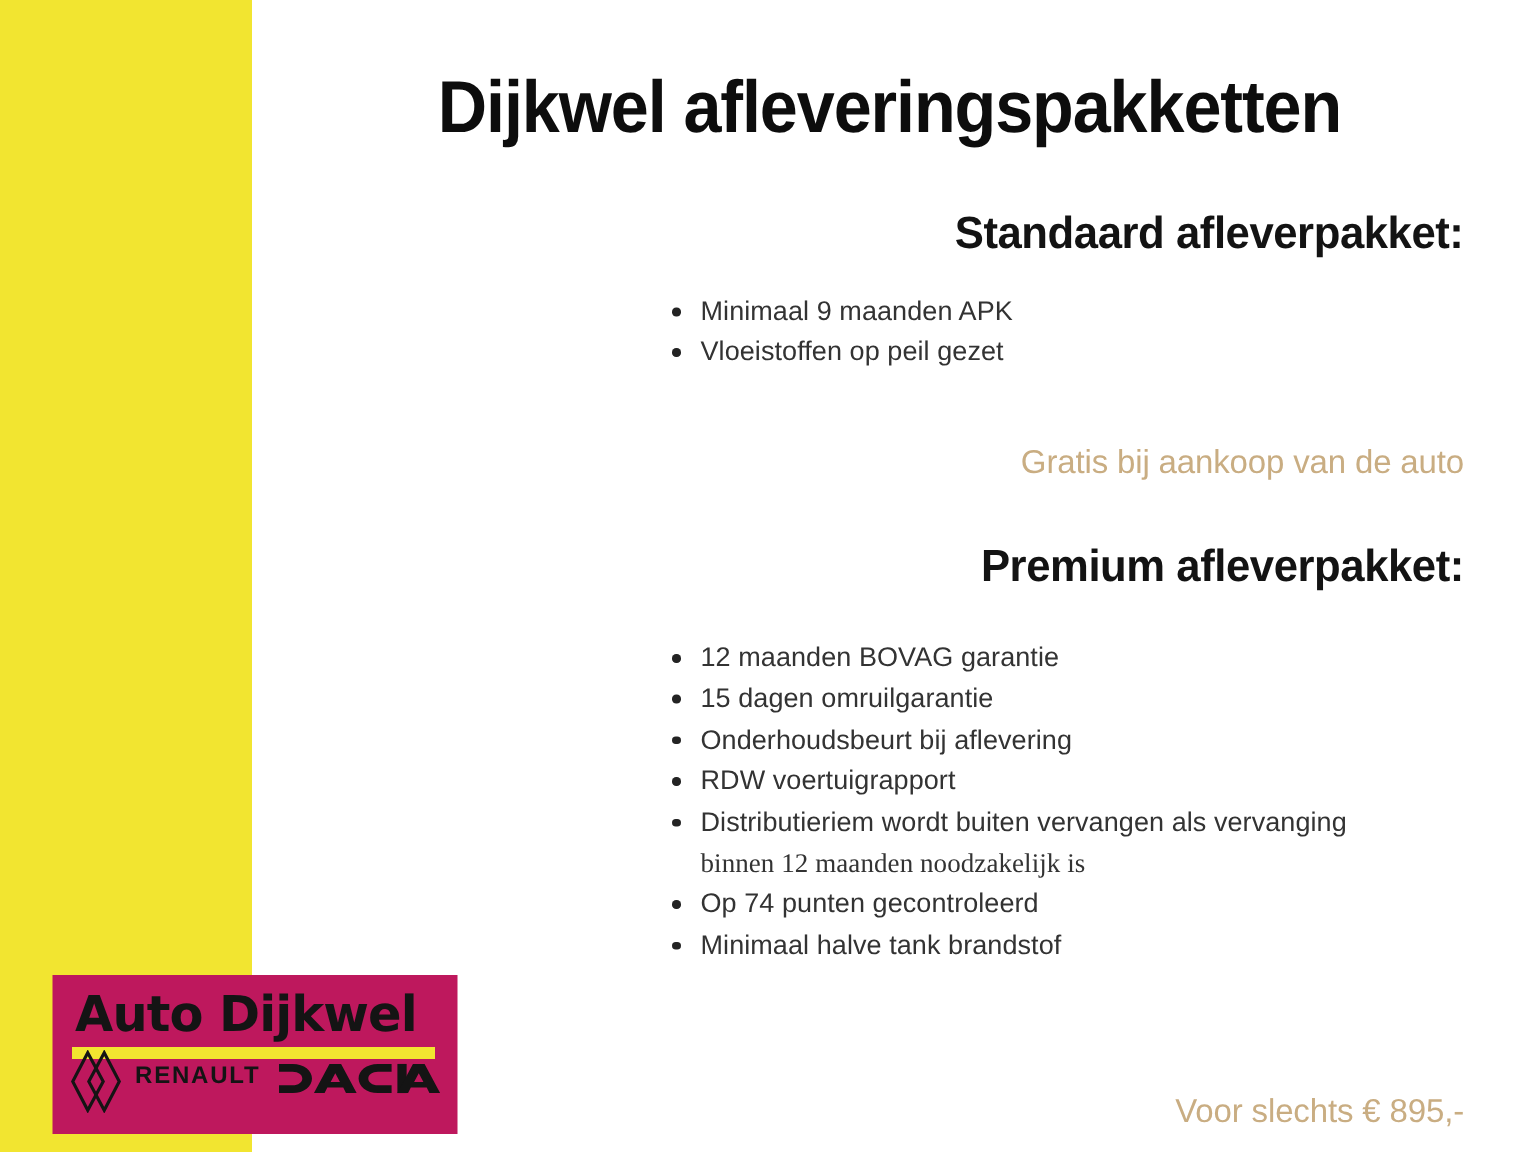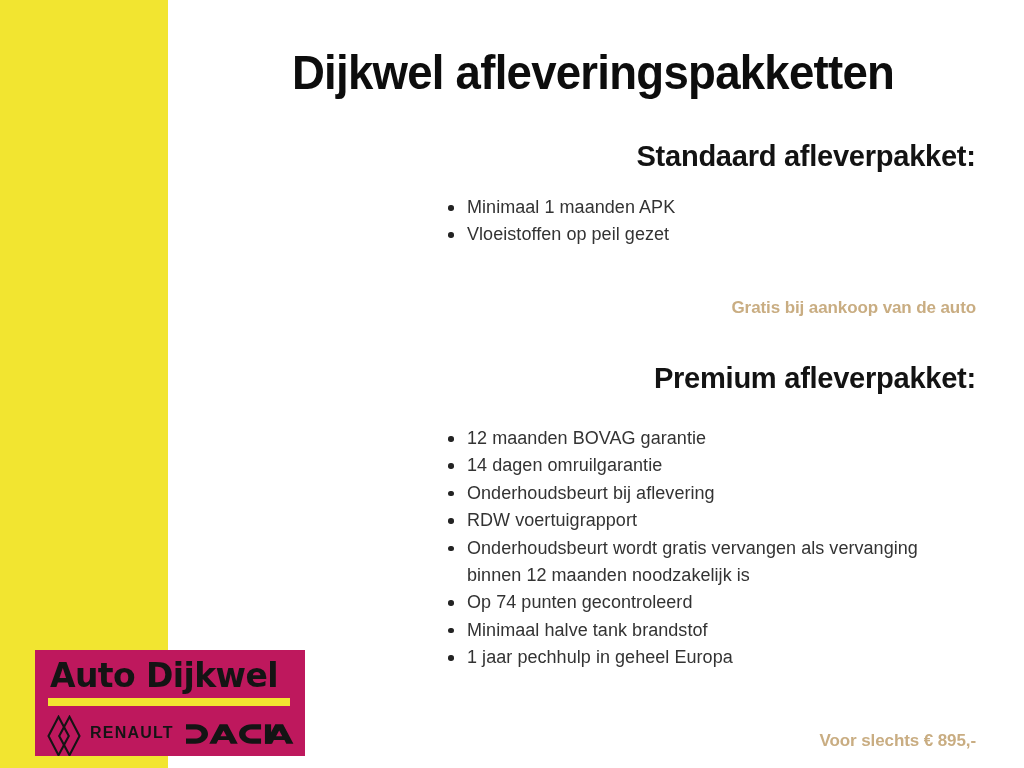--- a/index.html
+++ b/index.html
@@ -68,22 +68,22 @@
     white-space: nowrap;
   }
   #heading-standaard { top: 138px; }
   #heading-premium   { top: 360px; }
 
   
   .accent-line {
     position: absolute;
     right: 44px;
     font-family: "Liberation Sans", sans-serif;
-    font-weight: bold;
-    font-size: 17px;
+    font-weight: normal;
+    font-size: 22px;
     line-height: 30px;
     letter-spacing: -0.1px;
     color: #C9AD82;
     text-align: center;
     white-space: nowrap;
   }
   #tagline-gratis { top: 293px; }
   #price-premium  { top: 726px; }
 
   
@@ -114,20 +114,21 @@
     position: absolute;
     left: 1px;
     top: 11px;
     width: 5.5px;
     height: 5.5px;
     border-radius: 50%;
     background: #232323;
   }
   .feature-list li .wrap-line {
     display: block;
+    font-family: Liberation Serif, serif;
   }
 
   
   .logo-card {
     position: absolute;
     left: 35px;
     top: 606px;
     width: 270px;
     height: 106px;
     background: #be185d;
@@ -150,21 +151,21 @@
     position: absolute;
     left: 13px;
     top: 48px;
     width: 242px;
     height: 8px;
     background: #F2E530;
   }
   .logo-brands {
     position: absolute;
     left: 10px;
-    top: 65px;
+    top: 50px;
     width: 255px;
     height: 42px;
   }
   .renault-mark {
     position: absolute;
     left: 2px;
     top: 0px;
     width: 34px;
     height: 42px;
   }
@@ -192,40 +193,39 @@
 
 <div id="poster">
 
   <div class="yellow-band"></div>
 
   <div class="poster-title">Dijkwel afleveringspakketten</div>
 
   <div class="section-heading" id="heading-standaard">Standaard afleverpakket:</div>
 
   <ul class="feature-list" id="list-standaard">
-    <li><span>Minimaal 1 maanden APK</span></li>
+    <li><span>Minimaal 9 maanden APK</span></li>
     <li><span>Vloeistoffen op peil gezet</span></li>
   </ul>
 
   <div class="accent-line" id="tagline-gratis">Gratis bij aankoop van de auto</div>
 
   <div class="section-heading" id="heading-premium">Premium afleverpakket:</div>
 
   <ul class="feature-list" id="list-premium">
     <li><span>12 maanden BOVAG garantie</span></li>
-    <li><span>14 dagen omruilgarantie</span></li>
+    <li><span>15 dagen omruilgarantie</span></li>
     <li><span>Onderhoudsbeurt bij aflevering</span></li>
     <li><span>RDW voertuigrapport</span></li>
     <li>
-      <span>Onderhoudsbeurt wordt gratis vervangen als vervanging</span>
+      <span>Distributieriem wordt buiten vervangen als vervanging</span>
       <span class="wrap-line">binnen 12 maanden noodzakelijk is</span>
     </li>
     <li><span>Op 74 punten gecontroleerd</span></li>
     <li><span>Minimaal halve tank brandstof</span></li>
-    <li><span>1 jaar pechhulp in geheel Europa</span></li>
   </ul>
 
   <div class="accent-line" id="price-premium">Voor slechts € 895,-</div>
 
   <div class="logo-card">
     <div class="logo-wordmark">Auto Dijkwel</div>
     <div class="logo-rule"></div>
     <div class="logo-brands">
       <span class="renault-mark">
         <svg viewBox="0 0 34 42" width="34" height="42" aria-hidden="true">

